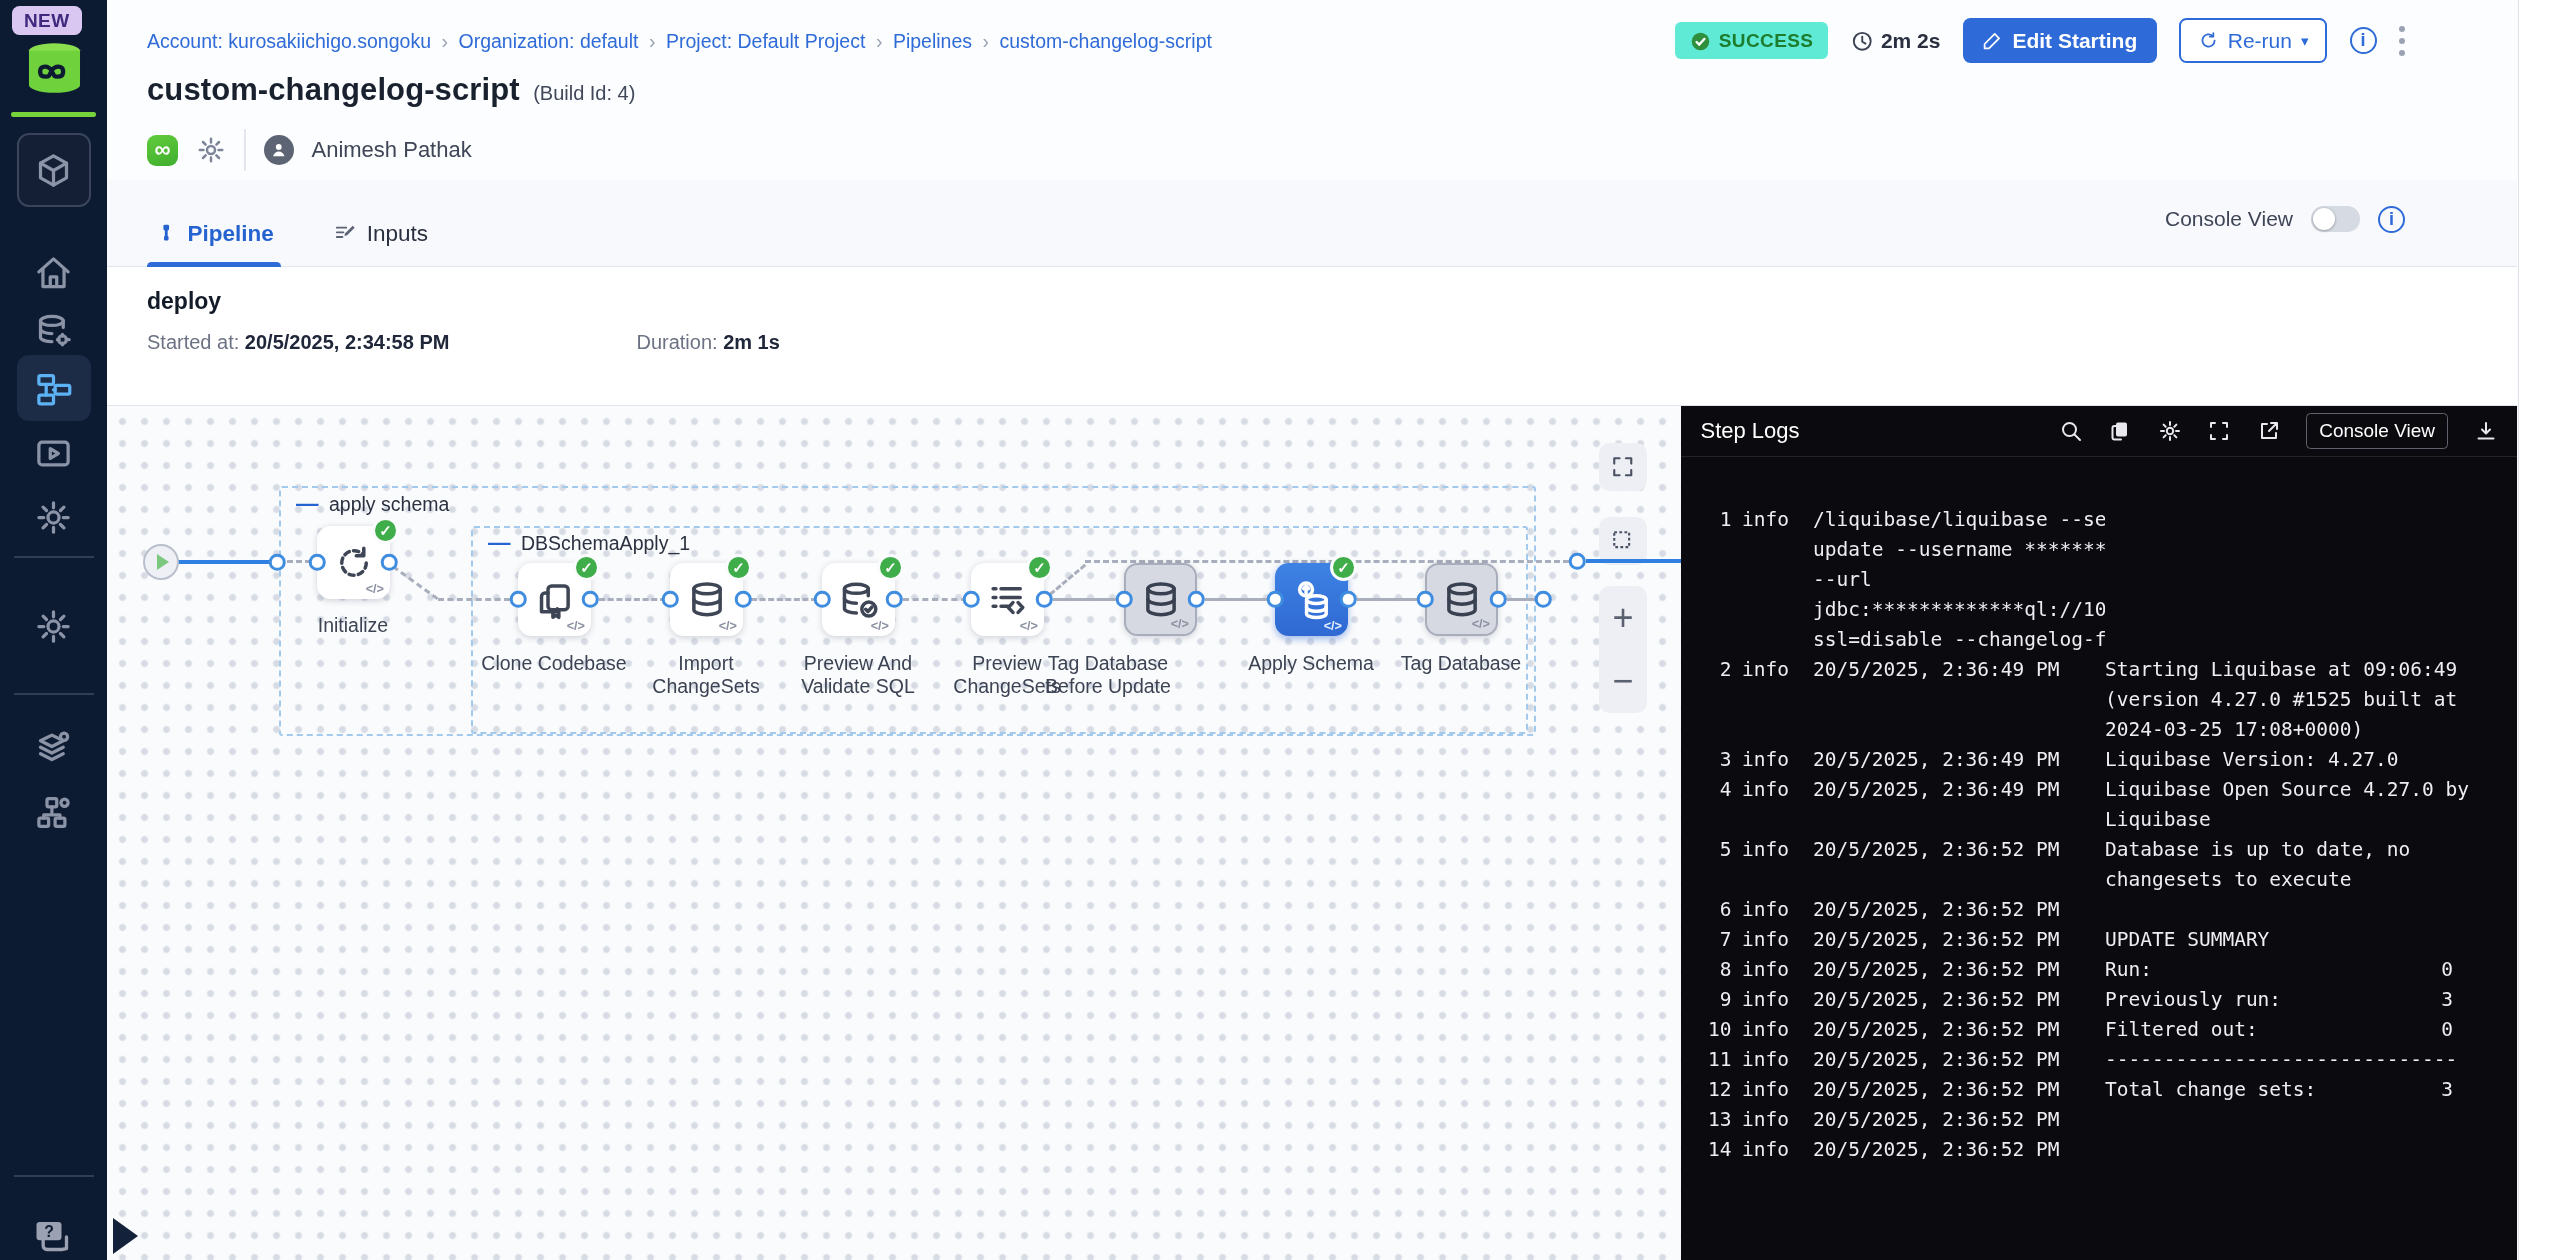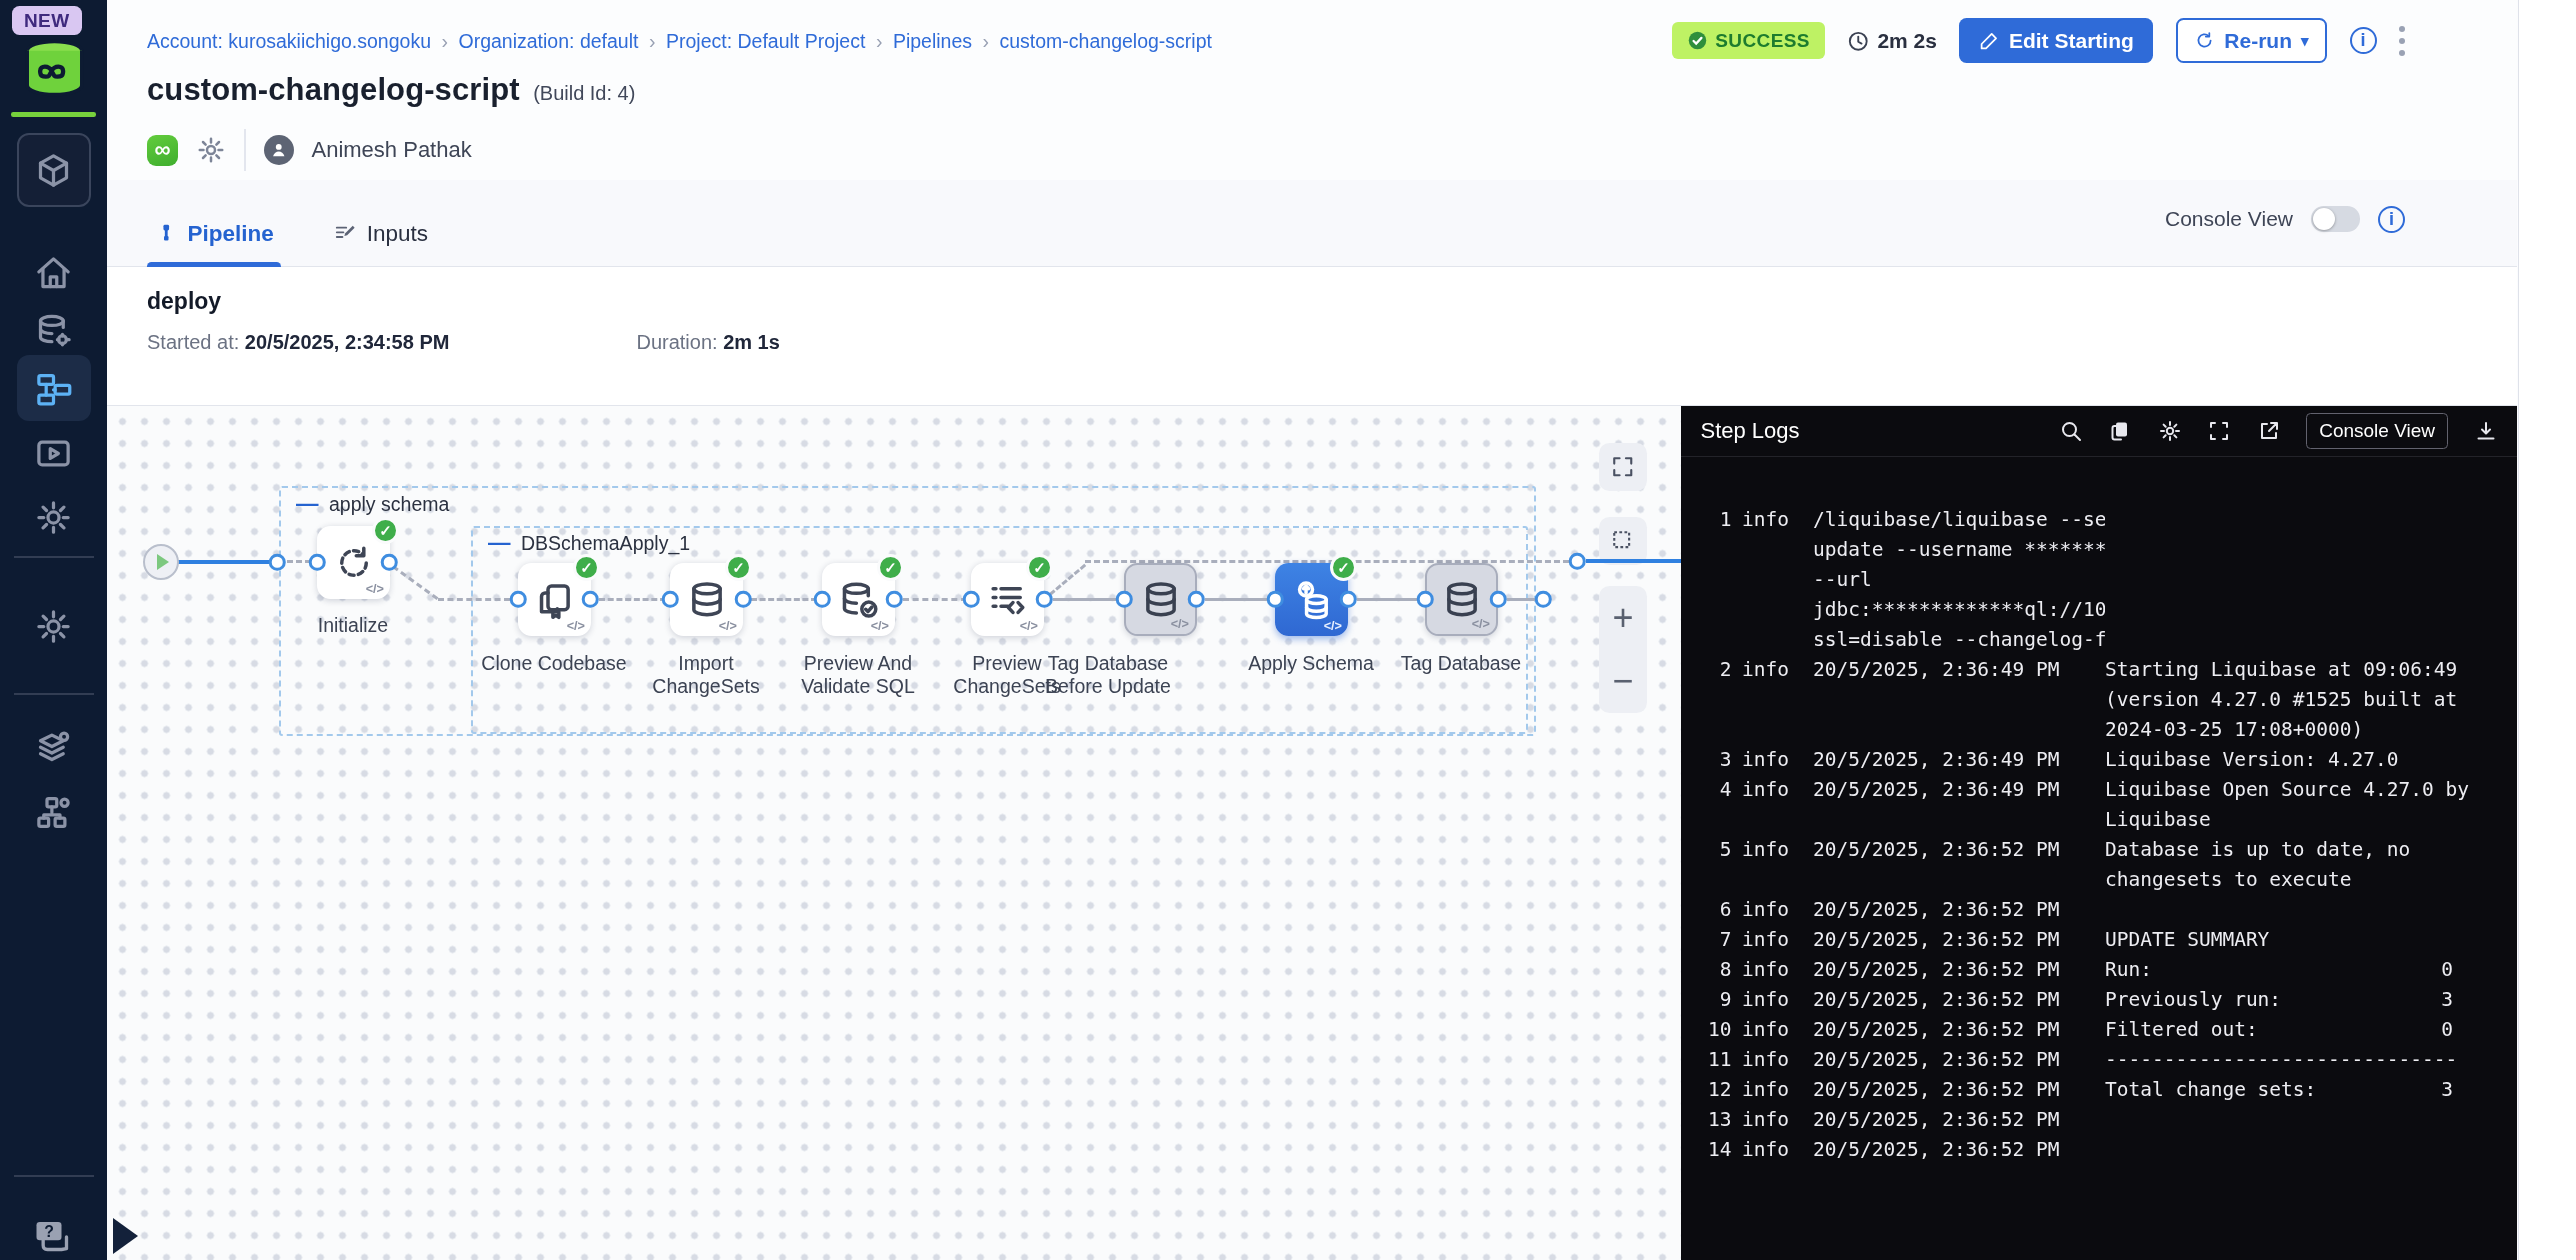--- a/index.html
+++ b/index.html
@@ -37,27 +37,27 @@
   .meta-row { position:absolute; left:40px; top:129px; display:flex; align-items:center; gap:18px; }
   .ci-badge { width:31px; height:31px; border-radius:9px; background:linear-gradient(160deg,#63cc3d,#3fae2e);
     color:#fff; font-size:22.5px; font-weight:bold; display:flex; align-items:center; justify-content:center; }
   .meta-gear { color:#7d8598; width:30px; height:30px; }
   .meta-div { width:1.5px; height:42px; background:#e3e6ee; }
   .avatar { width:30px; height:30px; border-radius:50%; background:#5d6474; color:#fff; display:flex;
     align-items:center; justify-content:center; }
   .author-name { font-size:22px; color:#3e4556; }
 
   .actions { position:absolute; right:112px; top:18px; display:flex; align-items:center; gap:22.5px; }
-  .status-pill { display:flex; align-items:center; gap:7.5px; background:#bef264; color:#1d7c2e;
+  .status-pill { display:flex; align-items:flex-end; gap:7.5px; background:#5eead4; color:#1d7c2e;
     font-weight:bold; font-size:19px; padding:7.5px 15px; border-radius:6px; letter-spacing:0.4px; }
   .dur { display:flex; align-items:flex-end; gap:7.5px; font-size:21px; color:#2a3040; font-weight:bold; }
   .btn-primary { display:flex; align-items:center; gap:9px; background:#2f6bd8; color:#fff; font-size:21px;
     font-weight:bold; border:none; padding:10.5px 19.5px; border-radius:7.5px; cursor:pointer; }
   .btn-outline { display:flex; align-items:center; gap:9px; background:#fff; color:#2f6bd8; font-size:21px;
-    font-weight:bold; border:2.2px solid #2f6bd8; padding:8.2px 16.5px; border-radius:7.5px; cursor:pointer; }
+    font-weight:normal; border:2.2px solid #2f6bd8; padding:8.2px 16.5px; border-radius:7.5px; cursor:pointer; }
   .caret { font-size:15px; }
   .info-i { width:27px; height:27px; border:2.2px solid #2f6bd8; border-radius:50%; color:#2f6bd8; font-size:18px;
     font-weight:bold; display:flex; align-items:center; justify-content:center; }
   .kebab { color:#9aa2b4; font-size:30px; letter-spacing:0; line-height:10.5px; display:flex; flex-direction:column; gap:6px; }
   .kebab i { width:6px; height:6px; background:#9aa2b4; border-radius:50%; display:block; }
 
   
   .tabstrip { position:absolute; left:0; top:180px; width:100%; height:87px; background:#f8f9fc; border-bottom:1.5px solid #e2e5ec; }
   .tabs { position:absolute; left:40px; bottom:0; display:flex; gap:45px; }
   .tab { display:flex; align-items:center; gap:10.5px; font-size:22.5px; color:#2a3040; padding:0 7.5px 19.5px 7.5px;

